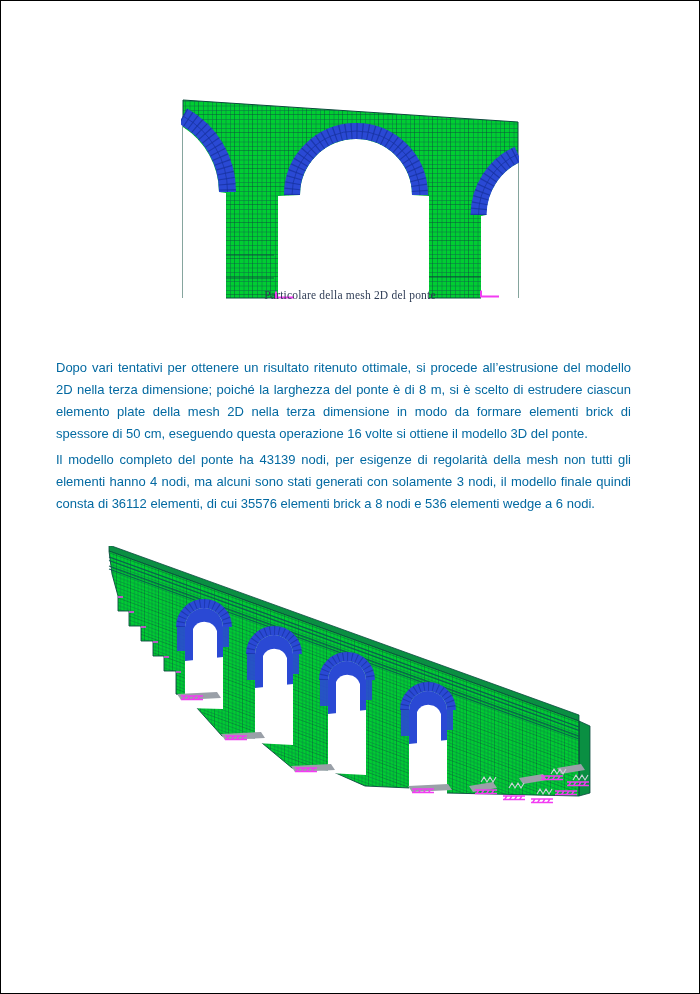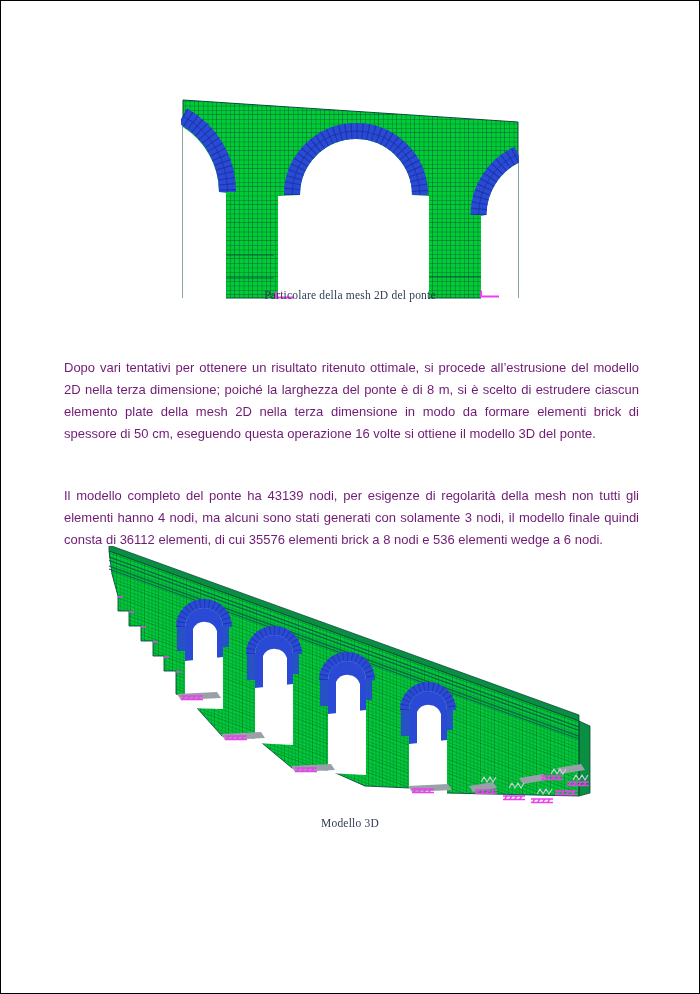--- a/index.html
+++ b/index.html
@@ -14,24 +14,24 @@
   .fig{position:absolute;}
   .caption{
     position:absolute;left:0;width:100%;
     text-align:center;
     font-family:"Liberation Serif","DejaVu Serif",serif;
     font-size:11.5px;
     color:#2e3c55;
     letter-spacing:.2px;
   }
   .para{
-    position:absolute;left:63px;width:575px;
+    position:absolute;left:55px;width:575px;
     font-size:13px;line-height:22px;
     text-align:justify;
-    color:#701a75;
+    color:#0369a1;
   }
 </style>
 </head>
 <body>
 
 <div class="page">
 
   <svg class="fig" style="left:180px;top:96px;" width="338" height="209" viewBox="0 0 338 209" role="img">
     <defs>
       <pattern id="m2d" width="18" height="18" patternUnits="userSpaceOnUse">
@@ -60,21 +60,21 @@
       <path d="M297.5,118 A67.5,67.5 0 0 1 337,57" stroke="#16309b" stroke-width="16" stroke-dasharray="1.2 4.4" opacity="0.7"></path>
       <path d="M297.5,118 A67.5,67.5 0 0 1 337,57" stroke="#16309b" stroke-width="0.7"></path>
     </g>
 
     <path d="M95,194.5 L95,200.5 L113,200.5 M300,193.5 L300,199.5 L318,199.5" fill="none" stroke="#f23cf2" stroke-width="2"></path>
   </svg>
 
   <div class="caption" style="top:288px;">Particolare della mesh 2D del ponte</div>
 
   <div class="para" style="top:356px;">Dopo vari tentativi per ottenere un risultato ritenuto ottimale, si procede all’estrusione del modello 2D nella terza dimensione; poiché la larghezza del ponte è di 8 m, si è scelto di estrudere ciascun elemento plate della mesh 2D nella terza dimensione in modo da formare elementi brick di spessore di 50 cm, eseguendo questa operazione 16 volte si ottiene il modello 3D del ponte.</div>
-  <div class="para" style="top:448px;margin-top:36px;">Il modello completo del ponte ha 43139 nodi, per esigenze di regolarità della mesh non tutti gli elementi hanno 4 nodi, ma alcuni sono stati generati con solamente 3 nodi, il modello finale quindi consta di 36112 elementi, di cui 35576 elementi brick a 8 nodi e 536 elementi wedge a 6 nodi.</div>
+  <div class="para" style="top:448px;">Il modello completo del ponte ha 43139 nodi, per esigenze di regolarità della mesh non tutti gli elementi hanno 4 nodi, ma alcuni sono stati generati con solamente 3 nodi, il modello finale quindi consta di 36112 elementi, di cui 35576 elementi brick a 8 nodi e 536 elementi wedge a 6 nodi.</div>
 
   <svg class="fig" style="left:88px;top:545px;" width="510" height="268" viewBox="0 0 510 268" role="img">
     <defs>
       <pattern id="m3d" width="14" height="14" patternUnits="userSpaceOnUse" patternTransform="skewY(19.9)">
         <rect width="14" height="14" fill="#00cd32"></rect>
         <path d="M0,3.5H14 M0,7H14 M0,10.5H14 M3.5,0V14 M7,0V14 M10.5,0V14" stroke="#0e5f4a" stroke-width="0.45" opacity="0.85"></path>
         <path d="M14,0V14 M0,14H14" stroke="#0c4a3c" stroke-width="0.8"></path>
       </pattern>
       <g id="comb">
         <path d="M0,0H22 M0,3.5H22 M4,0 L1.5,3.5 M9,0 L6.5,3.5 M14,0 L11.5,3.5 M19,0 L16.5,3.5" fill="none" stroke="#f23cf2" stroke-width="1.3"></path>
@@ -161,15 +161,14 @@
       <use href="#comb" x="414" y="250"></use>
       <use href="#comb" x="442" y="253"></use>
       <use href="#comb" x="466" y="245"></use>
       <use href="#comb" x="452" y="230"></use>
       <use href="#comb" x="478" y="236"></use>
     </g>
 
     <path d="M29,51 h5 M40,66 h5 M52,81 h5 M64,96 h5 M75,111 h5 M87,126 h5" stroke="#f23cf2" stroke-width="1.6" fill="none"></path>
   </svg>
 
-  <div class="caption" style="top:816px;">Modello 3D</div>
 
 </div>
 
 </body></html>

